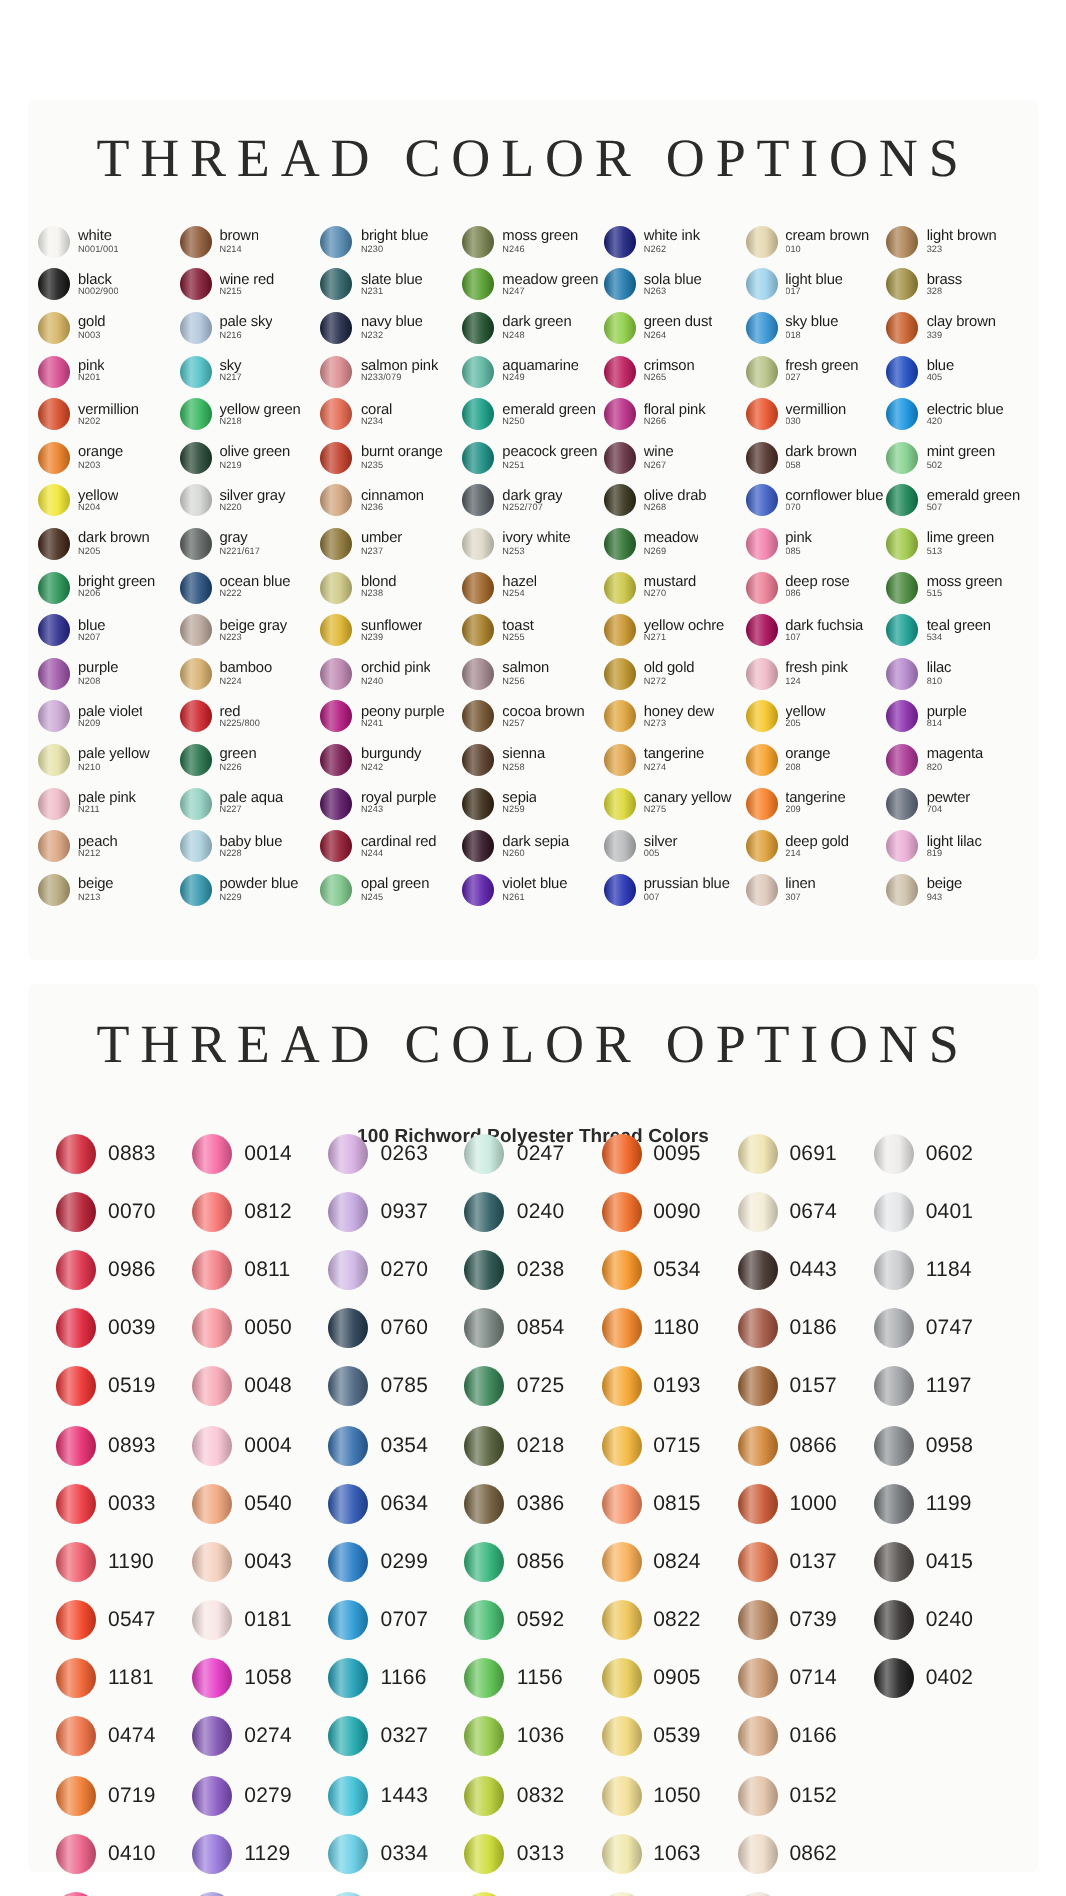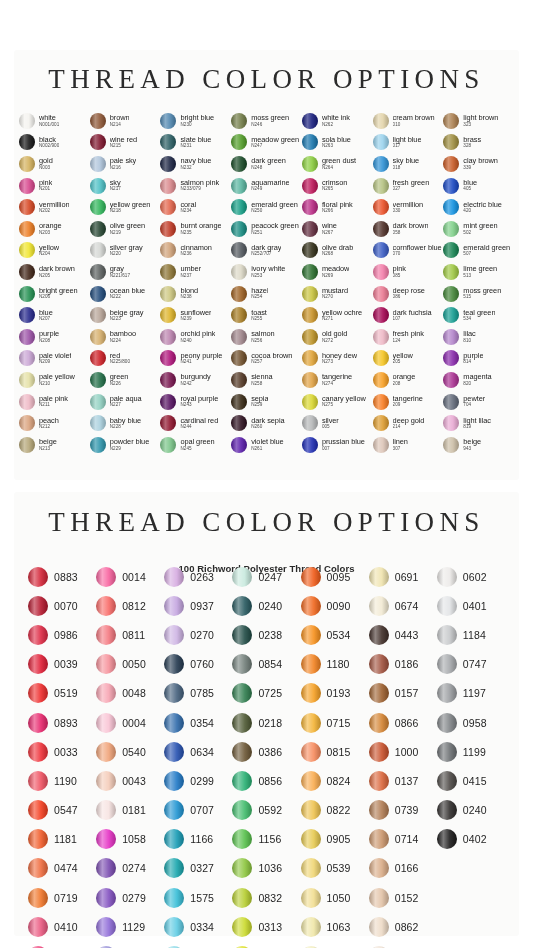--- a/index.html
+++ b/index.html
@@ -1067,21 +1067,21 @@
           <div class="num-row">
             <div class="dot-b" style="background-color: rgb(22, 155, 180);"></div>
             <span class="ncode">1166</span>
           </div>
           <div class="num-row">
             <div class="dot-b" style="background-color: rgb(23, 165, 172);"></div>
             <span class="ncode">0327</span>
           </div>
           <div class="num-row">
             <div class="dot-b" style="background-color: rgb(54, 189, 214);"></div>
-            <span class="ncode">1575</span>
+            <span class="ncode">1443</span>
           </div>
           <div class="num-row">
             <div class="dot-b" style="background-color: rgb(94, 203, 227);"></div>
             <span class="ncode">0334</span>
           </div>
           <div class="num-row">
             <div class="dot-b" style="background-color: rgb(143, 219, 232);"></div>
           </div>
         </div>
         <div class="col-bottom">

